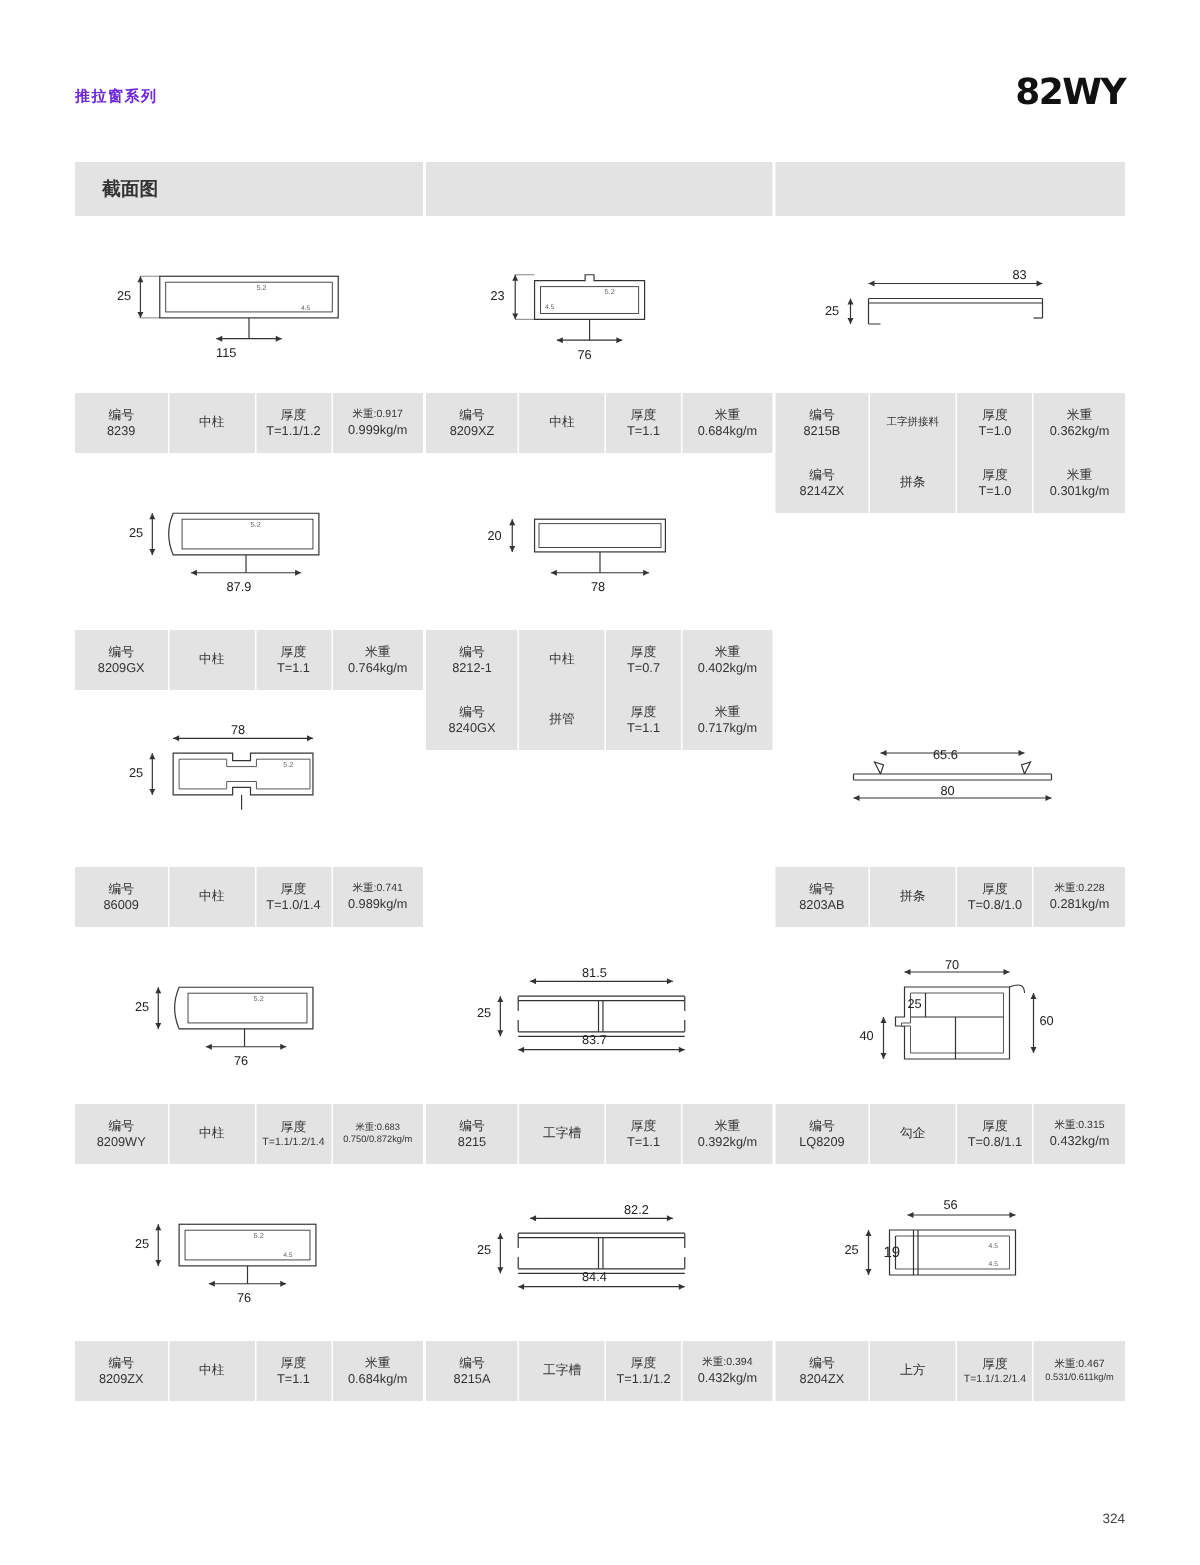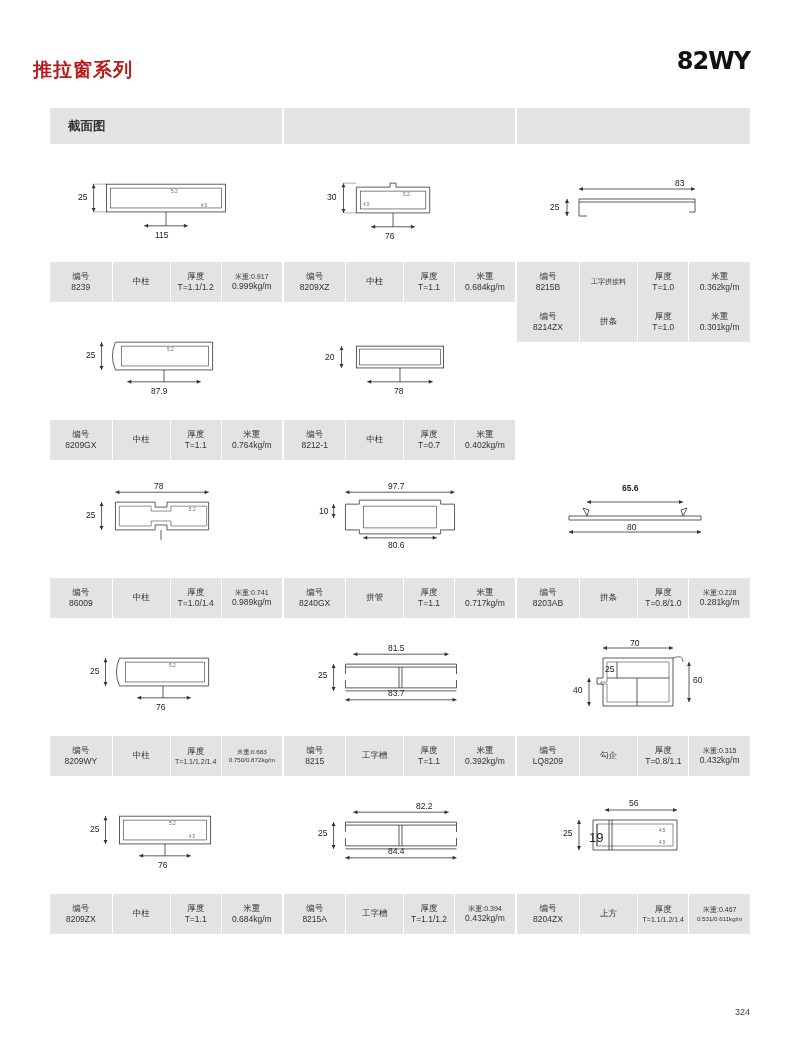--- a/index.html
+++ b/index.html
@@ -16,24 +16,24 @@
     padding: 0;
   }
   
   .header {
     position: absolute;
     left: 0; top: 0;
     width: 800px; height: 95px;
   }
   .header-title {
     position: absolute;
-    left: 33px; top: 57px;
-    font-size: 19px;
+    left: 50px; top: 57px;
+    font-size: 10px;
     font-weight: bold;
-    color: #b91c1c;
+    color: #6d28d9;
     letter-spacing: 1px;
   }
   .header-code {
     position: absolute;
     right: 50px; top: 47px;
     font-size: 24px;
     font-weight: bold;
     color: #111;
     letter-spacing: -1px;
     font-family: "DejaVu Sans", sans-serif;
@@ -160,21 +160,21 @@
               <path d="M139 82 l-4 -2 v4 z" fill="#333" stroke="none"></path>
               <line x1="44" y1="40" x2="44" y2="68"></line>
               <path d="M44 40 l-2 4 h4 z" fill="#333" stroke="none"></path>
               <path d="M44 68 l-2 -4 h4 z" fill="#333" stroke="none"></path>
               <line x1="44" y1="40" x2="57" y2="40" stroke-width="0.4"></line>
               <line x1="44" y1="68" x2="57" y2="68" stroke-width="0.4"></line>
               <text x="122" y="49" font-size="5" fill="#666" stroke="none">5.2</text>
               <text x="152" y="63" font-size="4.5" fill="#666" stroke="none">4.5</text>
             </g>
           </svg>
-          <div class="dimtxt" style="left:105px; top:86px;">115</div>
+          <div class="dimtxt" style="left:94px; top:86px;">115</div>
           <div class="dimtxt" style="left:28px; top:48px;">25</div>
         </div>
         <div class="infocell">
           <div class="i-no">
             <span>编号</span>
             <span>8239</span>
           </div>
           <div class="i-name">中柱</div>
           <div class="i-th">
             <span>厚度</span>
@@ -200,21 +200,21 @@
               <line x1="60" y1="39" x2="60" y2="69"></line>
               <path d="M60 39 l-2 4 h4 z" fill="#333" stroke="none"></path>
               <path d="M60 69 l-2 -4 h4 z" fill="#333" stroke="none"></path>
               <line x1="60" y1="39" x2="73" y2="39" stroke-width="0.4"></line>
               <line x1="60" y1="69" x2="73" y2="69" stroke-width="0.4"></line>
               <text x="120" y="52" font-size="5" fill="#666" stroke="none">5.2</text>
               <text x="80" y="62" font-size="4.5" fill="#666" stroke="none">4.5</text>
             </g>
           </svg>
           <div class="dimtxt" style="left:101px; top:87px;">76</div>
-          <div class="dimtxt" style="left:43px; top:48px;">30</div>
+          <div class="dimtxt" style="left:43px; top:48px;">23</div>
         </div>
         <div class="infocell">
           <div class="i-no">
             <span>编号</span>
             <span>8209XZ</span>
           </div>
           <div class="i-name">中柱</div>
           <div class="i-th">
             <span>厚度</span>
             <span>T=1.1</span>
@@ -391,40 +391,20 @@
             <span>T=1.0/1.4</span>
           </div>
           <div class="i-wt">
             <span class="tiny">米重:0.741</span>
             <span>0.989kg/m</span>
           </div>
         </div>
       </div>
 
       <div class="colblock mid">
-        <div class="figcell">
-          <svg class="draw" viewBox="0 0 233 118">
-            <g stroke="#333" fill="none" stroke-width="0.8">
-              <path d="M62 44 h14 v-4 h82 v4 h14 v26 h-14 v4 h-82 v-4 h-14 z" fill="#fff"></path>
-              <rect x="80" y="46" width="74" height="22" fill="#fff" stroke-width="0.6"></rect>
-              <line x1="62" y1="32" x2="172" y2="32"></line>
-              <path d="M62 32 l4 -2 v4 z" fill="#333" stroke="none"></path>
-              <path d="M172 32 l-4 -2 v4 z" fill="#333" stroke="none"></path>
-              <line x1="80" y1="78" x2="154" y2="78"></line>
-              <path d="M80 78 l4 -2 v4 z" fill="#333" stroke="none"></path>
-              <path d="M154 78 l-4 -2 v4 z" fill="#333" stroke="none"></path>
-              <line x1="50" y1="44" x2="50" y2="58"></line>
-              <path d="M50 44 l-2 4 h4 z" fill="#333" stroke="none"></path>
-              <path d="M50 58 l-2 -4 h4 z" fill="#333" stroke="none"></path>
-            </g>
-          </svg>
-          <div class="dimtxt" style="left:104px; top:21px;">97.7</div>
-          <div class="dimtxt" style="left:104px; top:80px;">80.6</div>
-          <div class="dimtxt" style="left:35px; top:46px;">10</div>
-        </div>
         <div class="infocell">
           <div class="i-no">
             <span>编号</span>
             <span>8240GX</span>
           </div>
           <div class="i-name">拼管</div>
           <div class="i-th">
             <span>厚度</span>
             <span>T=1.1</span>
           </div>
@@ -446,21 +426,21 @@
               <path d="M70 56 l-4 -8 l6 2 l-2 6"></path>
               <path d="M166 56 l4 -8 l-6 2 l2 6"></path>
               <line x1="70" y1="42" x2="166" y2="42"></line>
               <path d="M70 42 l4 -2 v4 z" fill="#333" stroke="none"></path>
               <path d="M166 42 l-4 -2 v4 z" fill="#333" stroke="none"></path>
               <line x1="52" y1="72" x2="184" y2="72"></line>
               <path d="M52 72 l4 -2 v4 z" fill="#333" stroke="none"></path>
               <path d="M184 72 l-4 -2 v4 z" fill="#333" stroke="none"></path>
             </g>
           </svg>
-          <div class="dimtxt" style="left:105px; top:23px;font-weight:bold;">65.6</div>
+          <div class="dimtxt" style="left:105px; top:38px;">65.6</div>
           <div class="dimtxt" style="left:110px; top:62px;">80</div>
         </div>
         <div class="infocell">
           <div class="i-no">
             <span>编号</span>
             <span>8203AB</span>
           </div>
           <div class="i-name">拼条</div>
           <div class="i-th">
             <span>厚度</span>
@@ -701,21 +681,21 @@
               <line x1="62" y1="44" x2="62" y2="74"></line>
               <path d="M62 44 l-2 4 h4 z" fill="#333" stroke="none"></path>
               <path d="M62 74 l-2 -4 h4 z" fill="#333" stroke="none"></path>
               <line x1="80" y1="48" x2="80" y2="70"></line>
               <text x="142" y="56" font-size="4.5" fill="#666" stroke="none">4.5</text>
               <text x="142" y="68" font-size="4.5" fill="#666" stroke="none">4.5</text>
             </g>
           </svg>
           <div class="dimtxt" style="left:112px; top:22px;">56</div>
           <div class="dimtxt" style="left:46px; top:52px;">25</div>
-          <div class="dimtxt" style="left:72px; top:54px; font-size:13px;">19</div>
+          <div class="dimtxt" style="left:72px; top:54px; font-size:10px;">19</div>
         </div>
         <div class="infocell">
           <div class="i-no">
             <span>编号</span>
             <span>8204ZX</span>
           </div>
           <div class="i-name">上方</div>
           <div class="i-th">
             <span>厚度</span>
             <span class="tiny">T=1.1/1.2/1.4</span>

